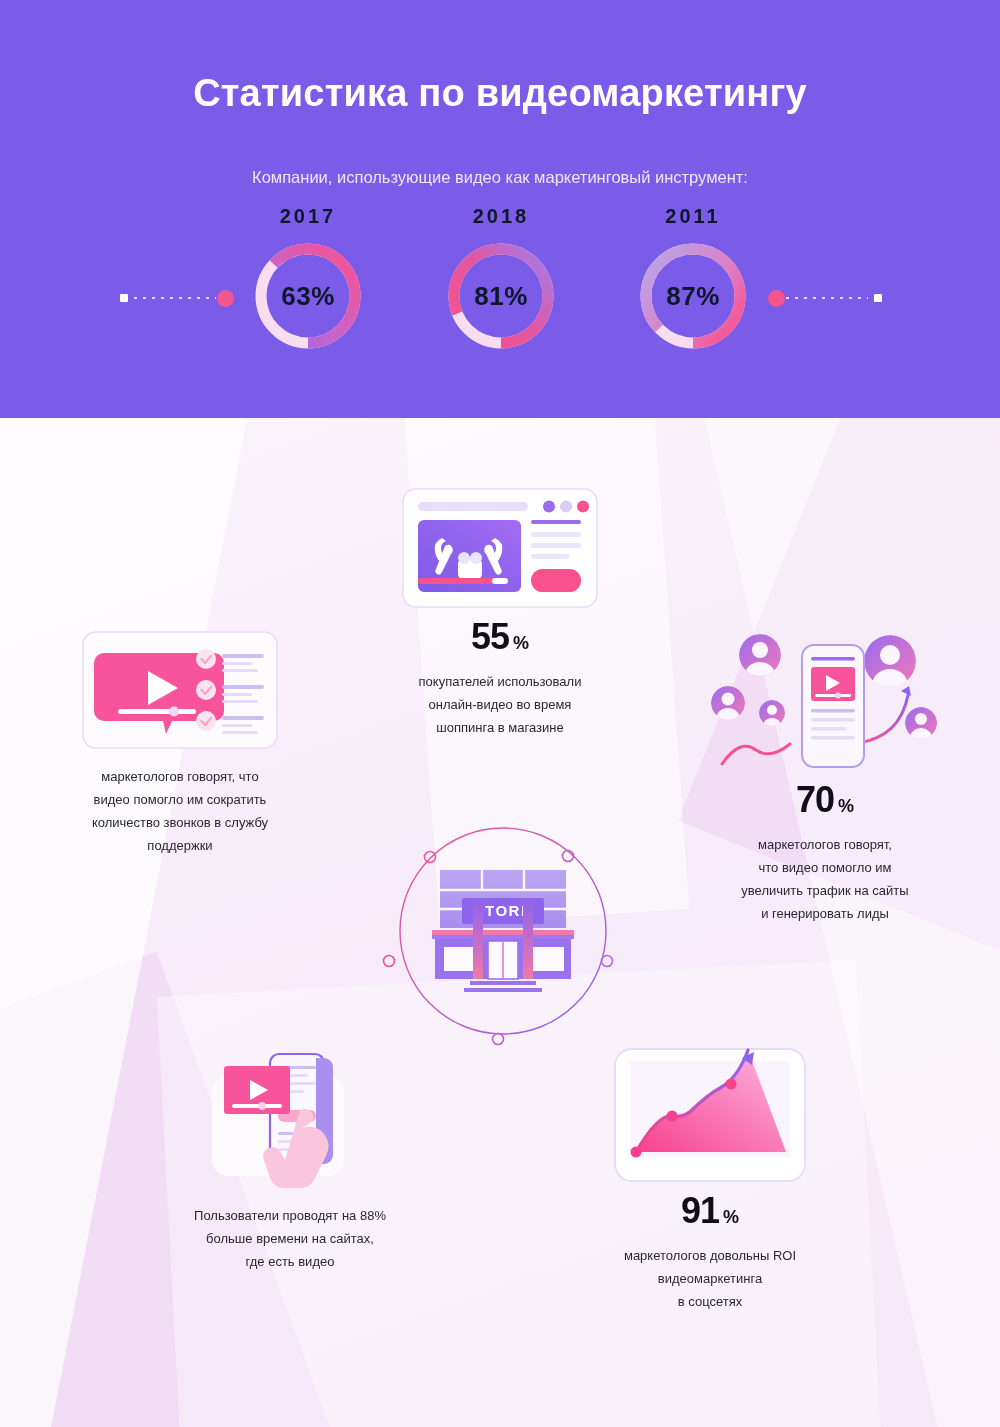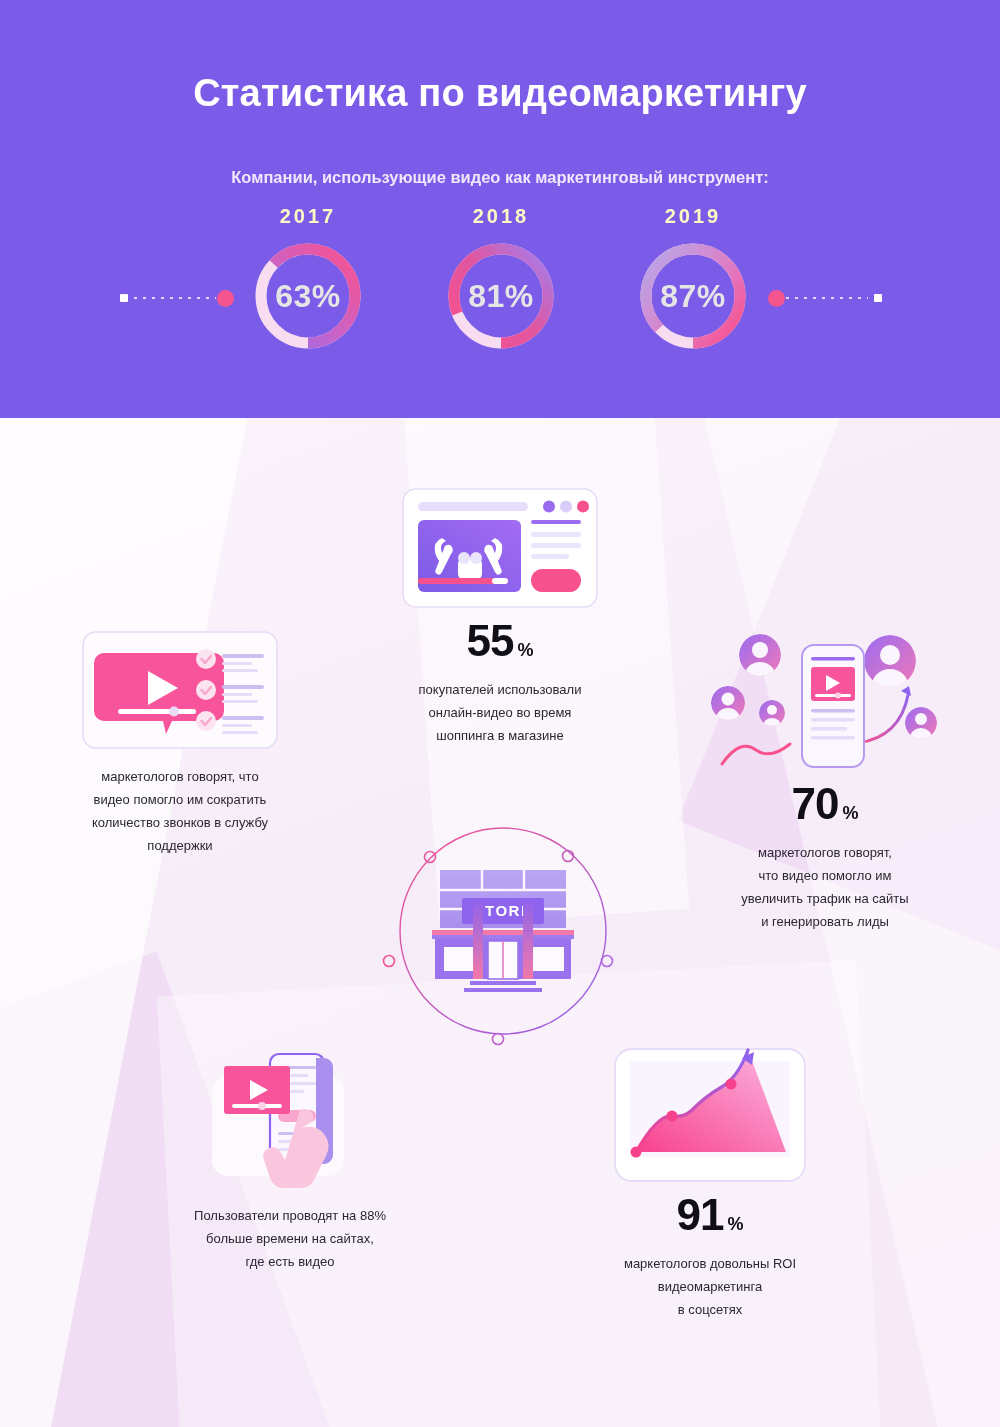--- a/index.html
+++ b/index.html
@@ -19,39 +19,39 @@
     overflow:hidden;
   }
   .header-title {
     position:absolute; top:72px; left:0; width:1000px;
     text-align:center; color:#FFFFFF;
     font-size:38px; font-weight:bold; letter-spacing:0.2px;
   }
   .header-sub {
     position:absolute; top:168px; left:0; width:1000px;
     text-align:center; color:#EFE7FD;
-    font-size:16.5px; font-weight:bold;
+    font-size:16.5px; font-weight:normal;
   }
   .donut-row {
     position:absolute; top:205px; left:0; width:1000px; height:175px;
   }
   .donut-cell { position:absolute; width:160px; text-align:center; }
   .donut-cell.c0 { left:228px; }
   .donut-cell.c1 { left:421px; }
   .donut-cell.c2 { left:613px; }
   .donut-year {
-    color:#fef9c3; font-size:20px; font-weight:bold; letter-spacing:3px;
+    color:#0f172a; font-size:20px; font-weight:bold; letter-spacing:3px;
     margin-bottom:10px;
   }
   .donut-wrap { position:relative; width:116px; height:116px; margin:0 auto; }
   .donut-wrap svg { display:block; }
   .donut-label {
     position:absolute; left:0; top:0; width:116px; height:116px;
     display:flex; align-items:center; justify-content:center;
-    color:#e5e5e5; font-size:32px; font-weight:bold; letter-spacing:0.5px;
+    color:#0f172a; font-size:26px; font-weight:bold; letter-spacing:0.5px;
   }
   .conn { position:absolute; top:294px; height:8px; }
   .conn.left { left:120px; width:110px; }
   .conn.right { left:772px; width:110px; }
   .conn .dots {
     position:absolute; top:3px; left:14px; right:14px; height:2px;
     background-image:repeating-linear-gradient(to right,#E7D7FB 0 3px,transparent 3px 9px);
   }
   .conn .end-sq {
     position:absolute; top:0; width:8px; height:8px; background:#FFFFFF; border-radius:1px;
@@ -77,21 +77,21 @@
   .ray-d { left:170px; top:560px; width:700px; height:520px; transform:rotate(-3deg); background:rgba(255,255,255,0.35); }
   .tint { position:absolute; background:rgba(232,205,240,0.45); }
   .tint-a { left:760px; top:-20px; width:420px; height:520px; transform:rotate(22deg); }
   .tint-b { left:-220px; top:600px; width:480px; height:520px; transform:rotate(-20deg); }
 
   
   .stat { position:absolute; text-align:center; }
   .stat .art { position:relative; margin:0 auto; }
   .num-line { margin-top:4px; white-space:nowrap; }
   .num {
-    font-size:44px; font-weight:bold; color:#100E17; letter-spacing:-1px;
+    font-size:36px; font-weight:bold; color:#100E17; letter-spacing:-1px;
     vertical-align:baseline;
   }
   .pct { font-size:18px; font-weight:bold; color:#100E17; margin-left:4px; vertical-align:baseline; }
   .desc {
     margin-top:12px; font-size:13px; line-height:1.78; color:#2A2732; font-weight:normal;
   }
 
   .stat-55 { left:330px; top:70px; width:340px; }
   .stat-41 { left:20px; top:213px; width:320px; }
   .stat-80 { left:660px; top:213px; width:330px; }
@@ -153,21 +153,21 @@
               </linearGradient>
             </defs>
             <circle cx="58" cy="58" r="47" fill="none" stroke="#F7DDEF" stroke-width="11"></circle>
             <circle cx="58" cy="58" r="47" fill="none" stroke="url(#g1)" stroke-width="11" stroke-linecap="butt" stroke-dasharray="239 295" stroke-dashoffset="0" transform="rotate(-90 58 58) scale(-1,1) translate(-116,0)"></circle>
           </svg>
           <div class="donut-label">81%</div>
         </div>
       </div>
 
       <div class="donut-cell c2">
-        <div class="donut-year">2019</div>
+        <div class="donut-year">2011</div>
         <div class="donut-wrap">
           <svg width="116" height="116" viewBox="0 0 116 116">
             <defs>
               <linearGradient id="g2" x1="0.9" y1="1" x2="0.1" y2="0">
                 <stop offset="0%" stop-color="#F9508D"></stop>
                 <stop offset="40%" stop-color="#E07BC3"></stop>
                 <stop offset="100%" stop-color="#B9A6E8"></stop>
               </linearGradient>
             </defs>
             <circle cx="58" cy="58" r="47" fill="none" stroke="#F7DDEF" stroke-width="11"></circle>

